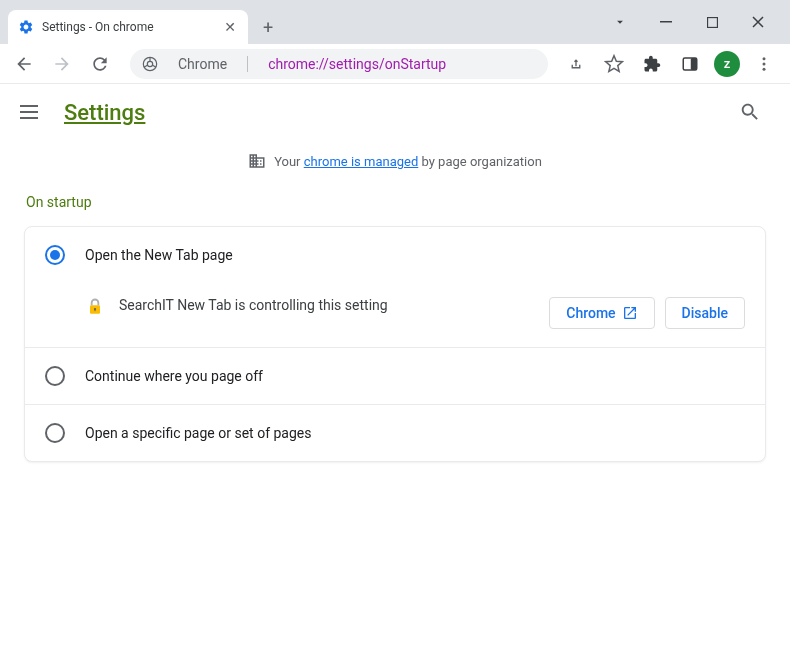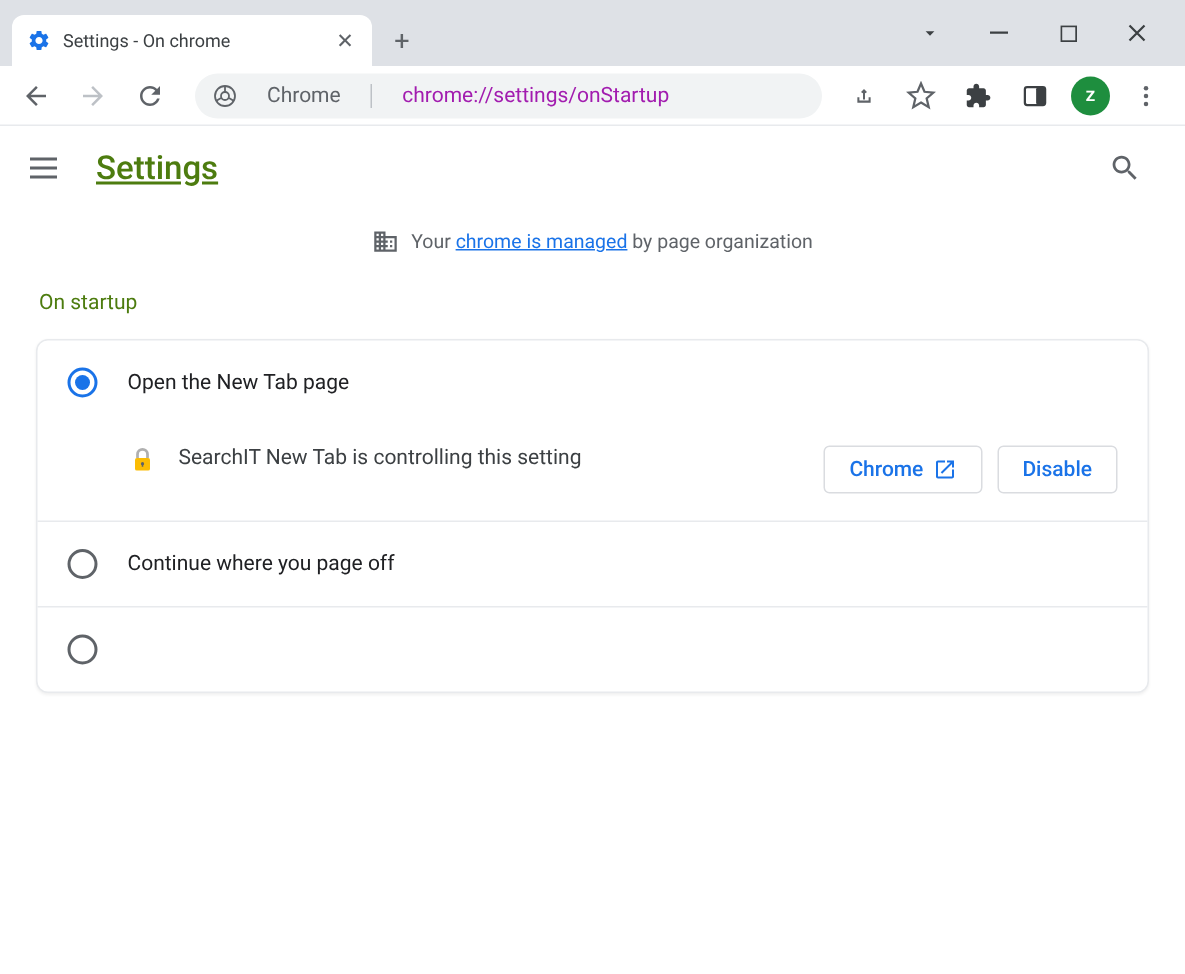--- a/index.html
+++ b/index.html
@@ -216,15 +216,16 @@
       </div>
     </div>
 
     <div class="option-row option-sep">
       <div class="radio"></div>
       <div class="option-label">Continue where you page off</div>
     </div>
 
     <div class="option-row option-sep">
       <div class="radio"></div>
+      <div class="option-label">Open a specific page or set of pages</div>
     </div>
   </div>
 </div>
 
 </body></html>

